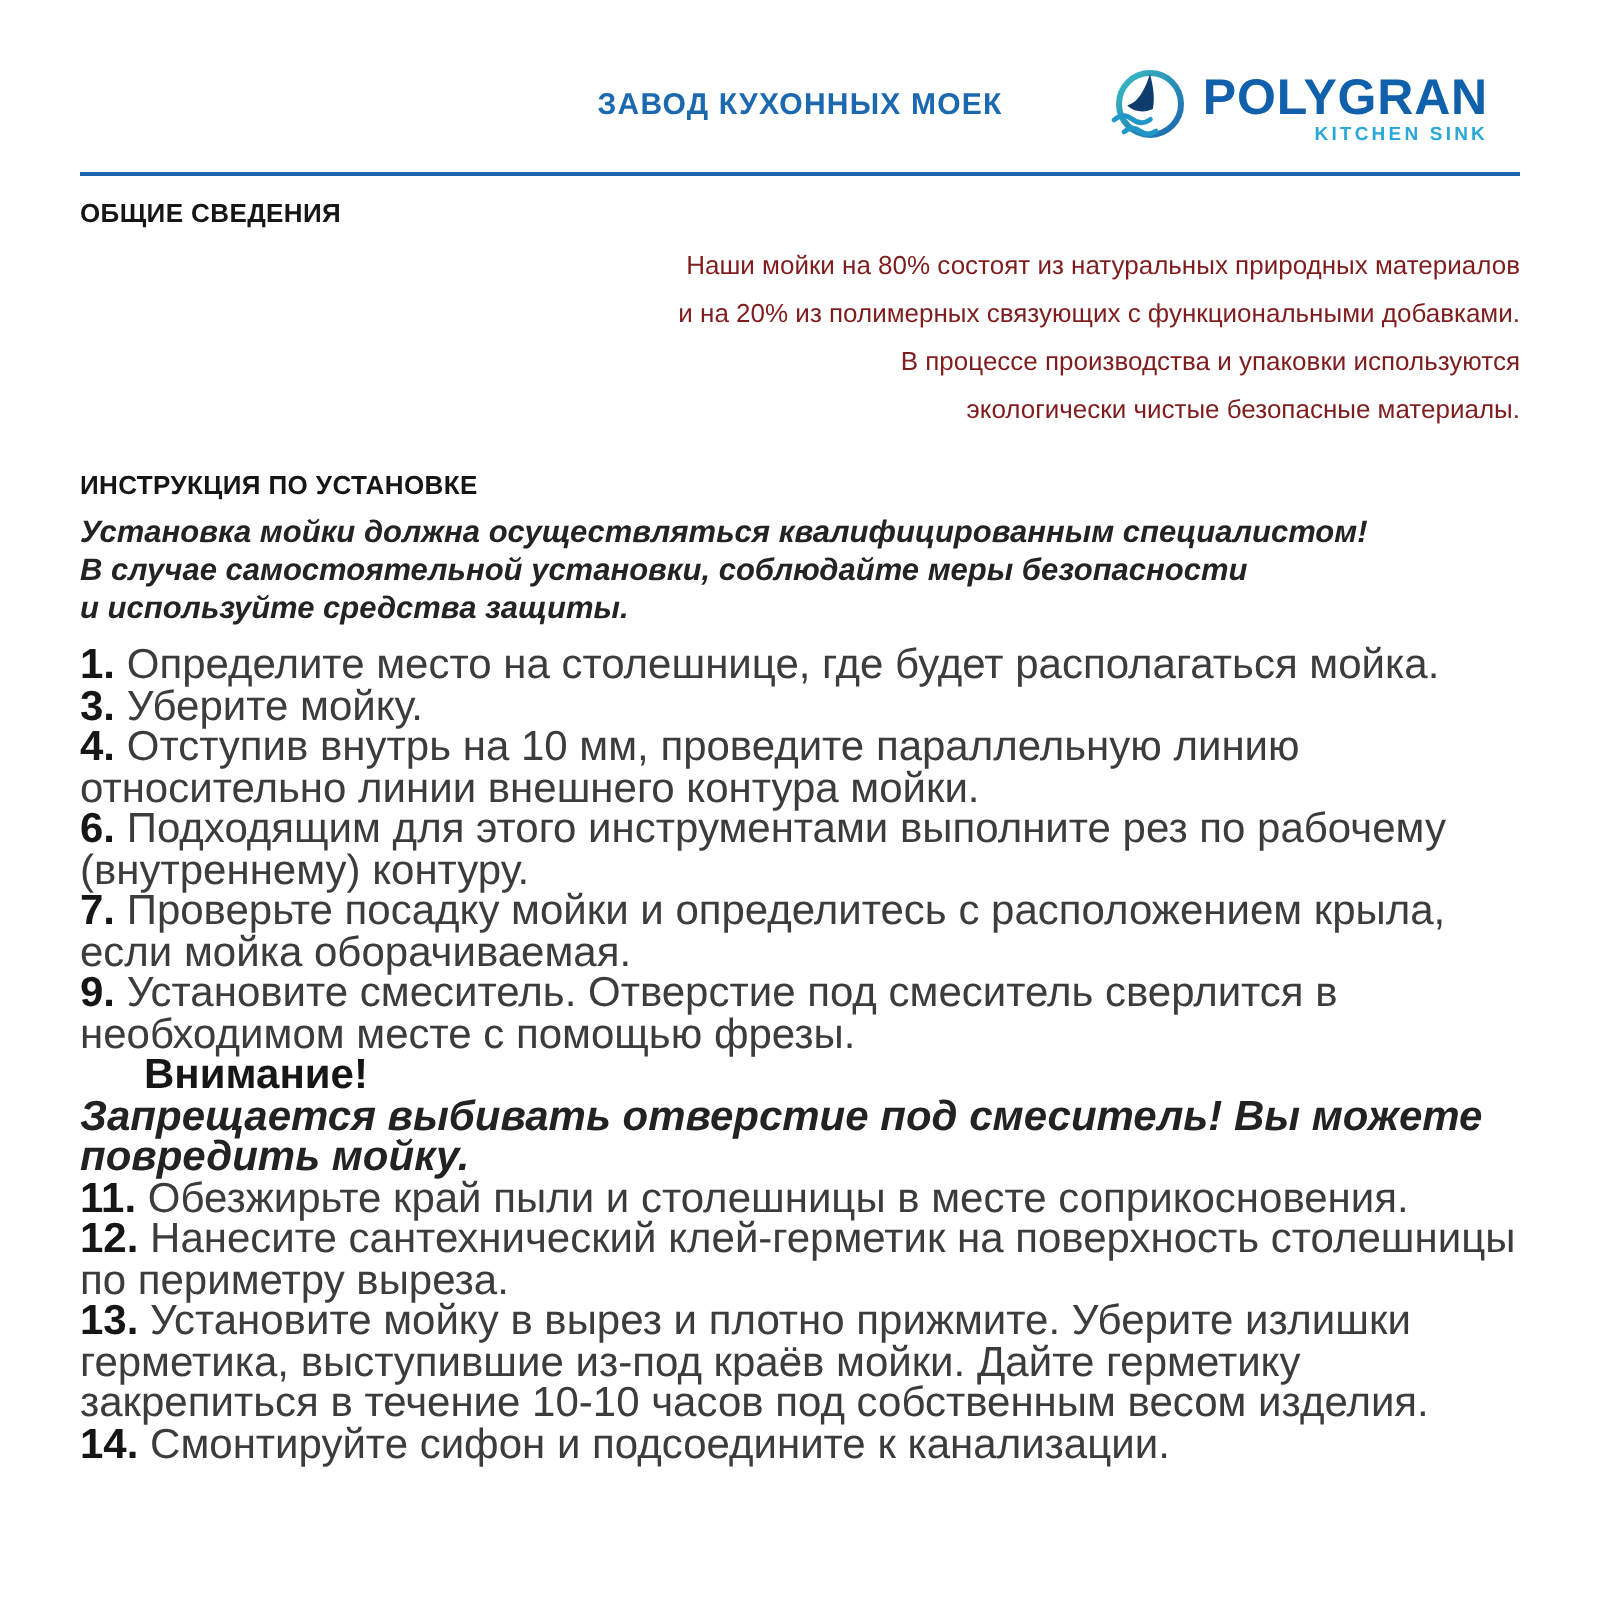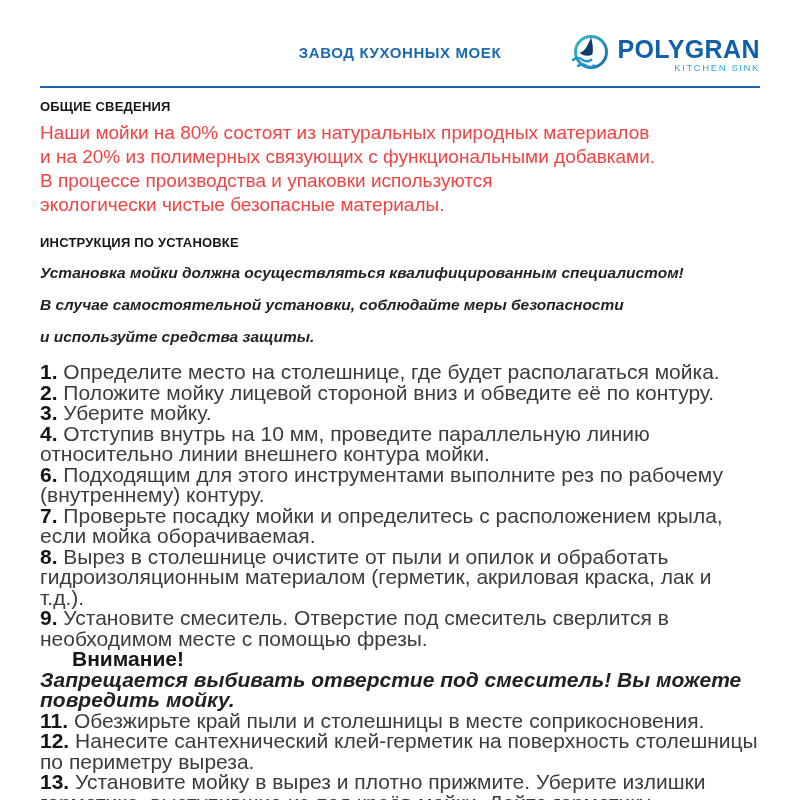--- a/index.html
+++ b/index.html
@@ -14,50 +14,51 @@
   .page { padding: 32px 40px 0 40px; }
 
   
   .header { position: relative; height: 48px; }
   .doc-title {
     position: absolute; left: 0; right: 0; top: 12px;
     margin: 0; text-align: center;
     font-size: 15px; font-weight: 700; letter-spacing: 0.6px;
     color: #1c69b0;
   }
-  .logo { position: absolute; right: 0; top: 0; display: flex; align-items: flex-start; gap: 5px; }
+  .logo { position: absolute; right: 16px; top: 0; display: flex; align-items: flex-start; gap: 5px; }
   .logo-icon { width: 44px; height: 44px; display: block; }
   .logo-text { display: flex; flex-direction: column; align-items: flex-end; padding-top: 5px; }
   .brand {
     font-size: 25px; font-weight: 700; letter-spacing: 0.4px;
     color: #1060ac; line-height: 24px;
   }
   .brand-sub {
-    font-size: 9.5px; font-weight: 400; letter-spacing: 1.6px;
+    font-size: 9.5px; font-weight: 700; letter-spacing: 1.6px;
     color: #2aa8d8; margin-top: 1px;
   }
 
   .divider { border: none; border-top: 2px solid #1a65ad; margin: 6px 0 0 0; }
 
   
   h2 {
     margin: 11px 0 7px 0;
     font-size: 13px; font-weight: 800; letter-spacing: 0.2px;
     color: #161616;
   }
   .general-text {
     margin: 0;
-    font-size: 19px; line-height: 24px;
+    font-size: 13px; line-height: 24px;
     white-space: pre-line;
-    color: #ef4444;
+    color: #7f1d1d;
+    text-align: right;
   }
   .install-heading { margin-top: 18px; }
   .intro {
     margin: 0 0 9px 0;
-    font-size: 15.5px; line-height: 32px;
+    font-size: 15.5px; line-height: 19px;
     font-weight: 700; font-style: italic;
     white-space: pre-line;
     color: #232323;
   }
 
   
   .steps { }
   .step { margin: 0; font-size: 21px; line-height: 20.5px; color: #3c3c3c; }
   .step .num { font-weight: 700; color: #161616; }
   .step.bold { font-weight: 700; color: #161616; margin-left: 32px; }
@@ -103,43 +104,41 @@
   </section>
 
   <section>
     <h2 class="install-heading">ИНСТРУКЦИЯ ПО УСТАНОВКЕ</h2>
     <p class="intro">Установка мойки должна осуществляться квалифицированным специалистом!
 В случае самостоятельной установки, соблюдайте меры безопасности
 и используйте средства защиты.</p>
     <div class="steps">
   <p class="step"><b class="num">1.&nbsp;</b><span>Определите место на столешнице, где будет располагаться мойка.</span></p>
 
-  <p class="step"><b class="num">2.&nbsp;</b><span>Положите мойку лицевой стороной вниз и обведите её по контуру.</span></p>
 
   <p class="step"><b class="num">3.&nbsp;</b><span>Уберите мойку.</span></p>
 
   <p class="step"><b class="num">4.&nbsp;</b><span>Отступив внутрь на 10 мм, проведите параллельную линию относительно линии внешнего контура мойки.</span></p>
 
 
   <p class="step"><b class="num">6.&nbsp;</b><span>Подходящим для этого инструментами выполните рез по рабочему (внутреннему) контуру.</span></p>
 
   <p class="step"><b class="num">7.&nbsp;</b><span>Проверьте посадку мойки и определитесь с расположением крыла, если мойка оборачиваемая.</span></p>
 
-  <p class="step"><b class="num">8.&nbsp;</b><span>Вырез в столешнице очистите от пыли и опилок и обработать гидроизоляционным материалом (герметик, акриловая краска, лак и т.д.).</span></p>
 
   <p class="step"><b class="num">9.&nbsp;</b><span>Установите смеситель. Отверстие под смеситель сверлится в необходимом месте с помощью фрезы.</span></p>
 
 
   <p class="step bold"><span>Внимание!</span></p>
 
   <p class="step bold-italic"><span>Запрещается выбивать отверстие под смеситель! Вы можете повредить мойку.</span></p>
 
   <p class="step"><b class="num">11.&nbsp;</b><span>Обезжирьте край пыли и столешницы в месте соприкосновения.</span></p>
 
   <p class="step"><b class="num">12.&nbsp;</b><span>Нанесите сантехнический клей-герметик на поверхность столешницы по периметру выреза.</span></p>
 
-  <p class="step"><b class="num">13.&nbsp;</b><span>Установите мойку в вырез и плотно прижмите. Уберите излишки герметика, выступившие из-под краёв мойки. Дайте герметику закрепиться в течение 10-12 часов под собственным весом изделия.</span></p>
+  <p class="step"><b class="num">13.&nbsp;</b><span>Установите мойку в вырез и плотно прижмите. Уберите излишки герметика, выступившие из-под краёв мойки. Дайте герметику закрепиться в течение 10-10 часов под собственным весом изделия.</span></p>
 
   <p class="step"><b class="num">14.&nbsp;</b><span>Смонтируйте сифон и подсоедините к канализации.</span></p>
 </div>
   </section>
 
 </div>
 
 </body></html>

